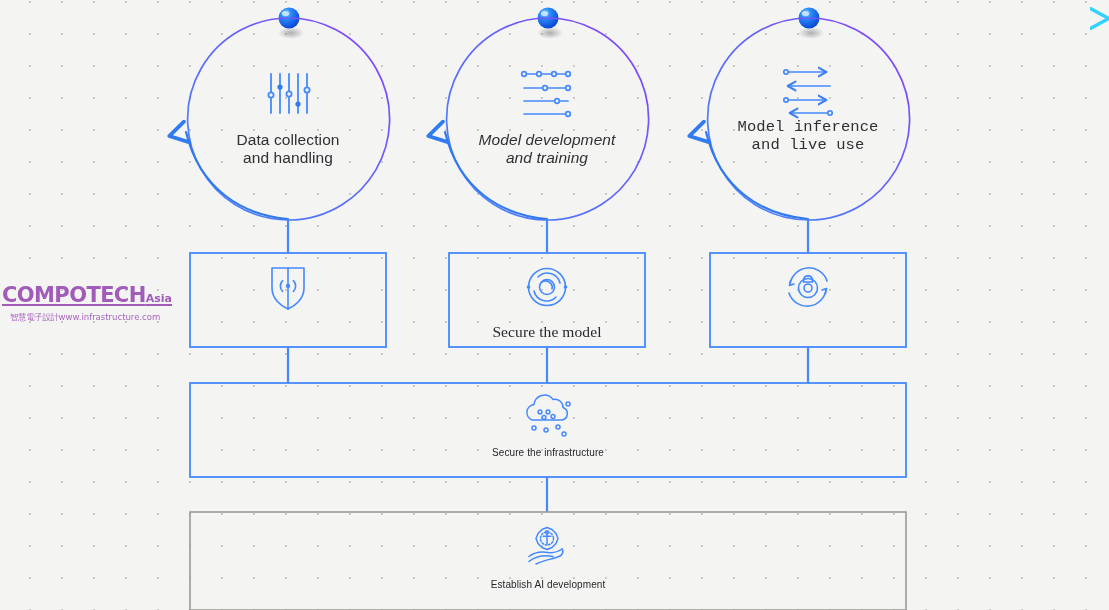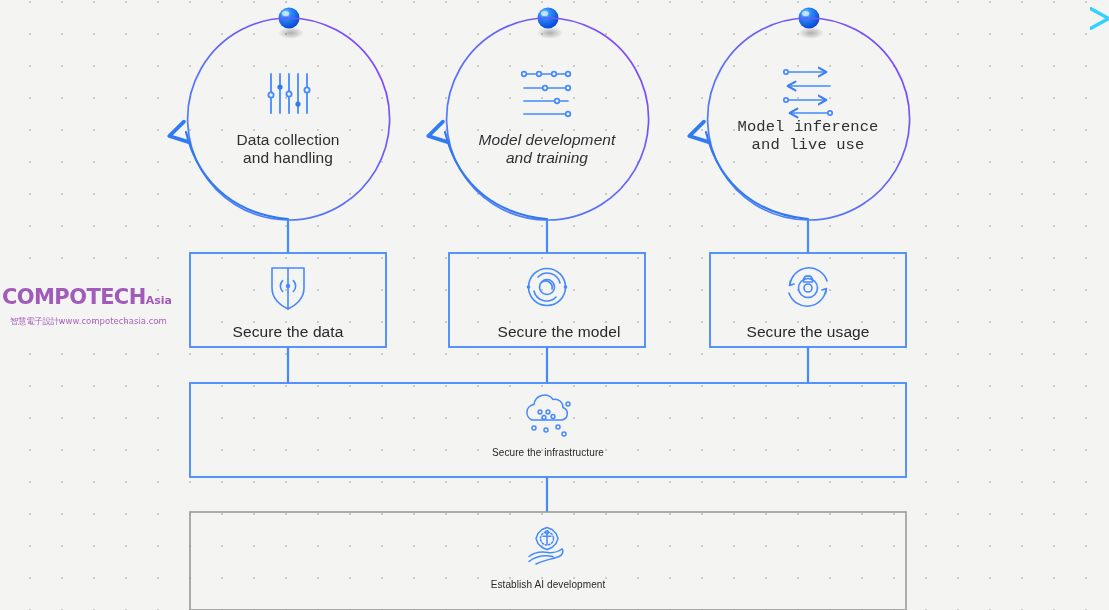--- a/index.html
+++ b/index.html
@@ -67,22 +67,23 @@
     pointer-events: none;
     opacity: .92;
   }
   #wm-main {
     display: block;
     font-family: "DejaVu Sans", sans-serif;
     font-weight: bold;
     font-size: 21px;
     letter-spacing: -0.6px;
     color: #9a4fb5;
-    line-height: 29px;
+    line-height: 24px;
     white-space: nowrap;
+    text-decoration: underline;
   }
   #wm-main .sup {
     font-size: 11px;
     letter-spacing: 0;
   }
   #wm-sub {
     display: block;
     font-family: "DejaVu Sans", sans-serif;
     font-size: 8.5px;
     color: #a257bb;
@@ -292,26 +293,24 @@
     </g>
   </svg>
 
   <div class="phase-label" style="left:173px; top:131px;">Data collection
 and handling</div>
   <div class="phase-label" style="left:432px; top:131px;font-style:italic;">Model development
 and training</div>
   <div class="phase-label" style="left:693px; top:119px;font-family:Liberation Mono, monospace;">Model inference
 and live use</div>
 
-  <div class="box-label" style="left:173px; top:323px;">Secure the data</div>
-  <div class="box-label" style="left:444px; top:323px;">Secure the model</div>
-  <div class="box-label" style="left:693px; top:323px;">Secure the usage</div>
+  <div class="box-label" style="left:432px; top:323px;font-family:Liberation Serif, serif;">Secure the model</div>
 
   <div class="wide-label" style="left:188px; top:447px;">Secure the infrastructure</div>
 
   <div class="wide-label" style="left:188px; top:579px;">Establish AI development</div>
 
   <div id="watermark">
     <span id="wm-main"><span>COMPOTECH</span><span class="sup">Asia</span></span>
-    <span id="wm-sub"><span class="cn">智慧電子設計</span><span>www.compotechasia.com</span></span>
+    <span id="wm-sub"><span class="cn">智慧電子設計</span><span>www.infrastructure.com</span></span>
   </div>
 
 </div>
 
 </body></html>

